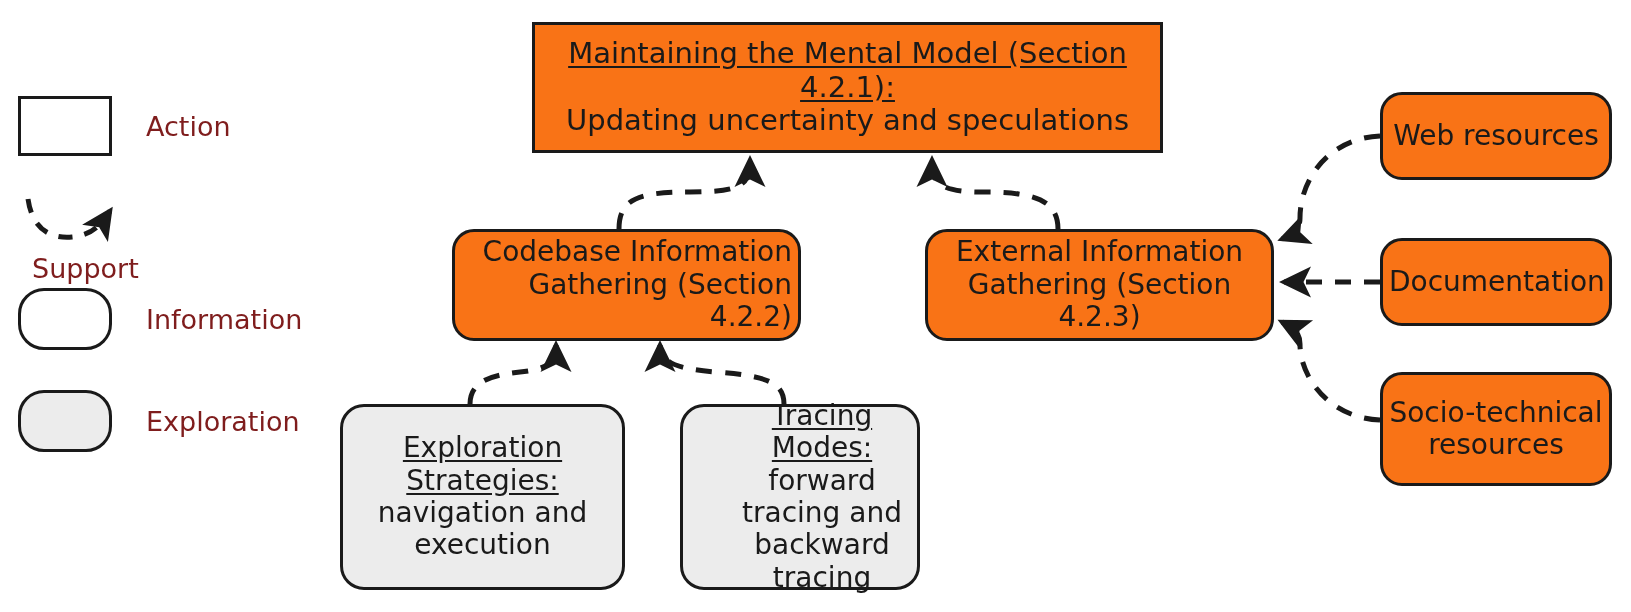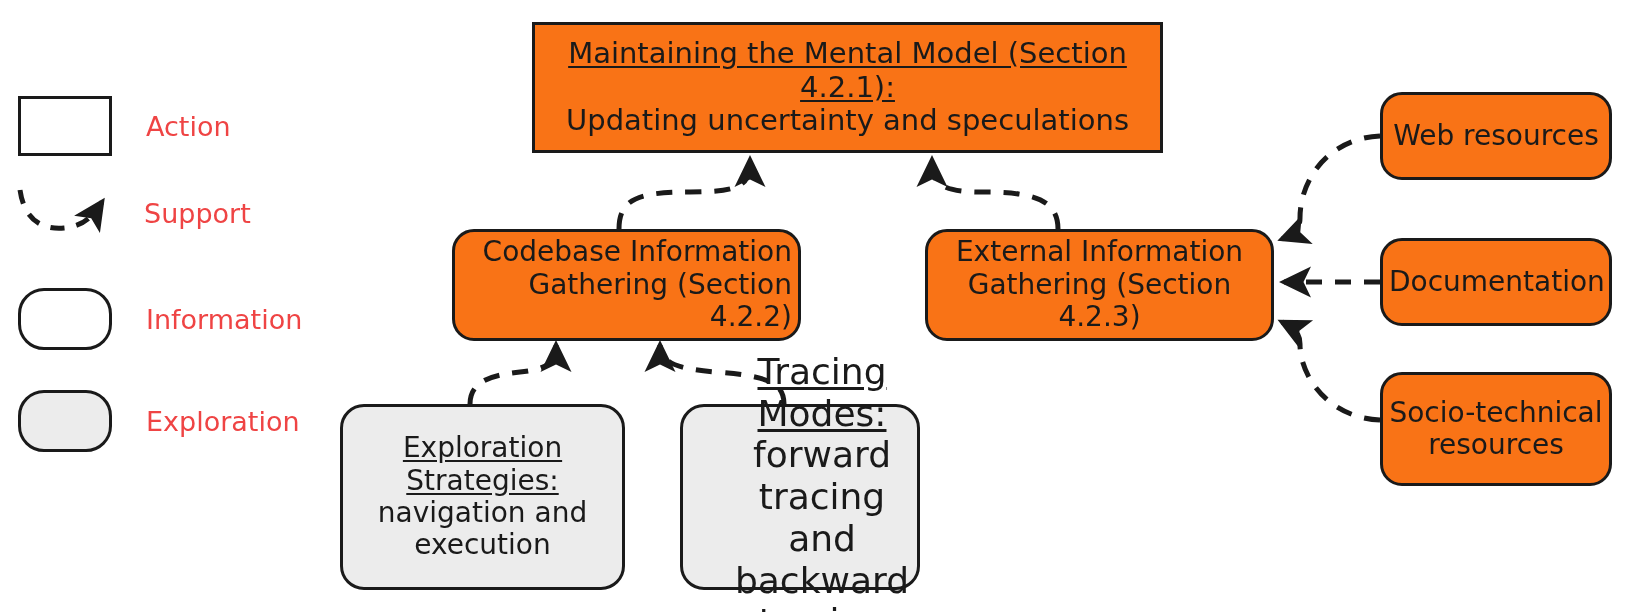--- a/index.html
+++ b/index.html
@@ -71,21 +71,21 @@
   #node-external {
     left: 925px; top: 229px; width: 349px; height: 112px;
     font-size: 28px;
   }
   #node-exploration {
     left: 340px; top: 404px; width: 285px; height: 186px;
     font-size: 28px;
   }
   #node-tracing {
     left: 680px; top: 404px; width: 240px; height: 186px;
-    font-size: 36px;
+    font-size: 28px;
     padding-left: 44px;
   }
   #node-web {
     left: 1380px; top: 92px; width: 232px; height: 88px;
     font-size: 28px;
   }
   #node-documentation {
     left: 1380px; top: 238px; width: 232px; height: 88px;
     font-size: 28px;
   }
@@ -96,33 +96,33 @@
 
   
   #legend { position: absolute; left: 0; top: 0; width: 330px; height: 612px; z-index: 3; }
   .legend-row {
     position: absolute;
     display: flex;
     align-items: center;
   }
   .legend-label {
     font-size: 27px;
-    color: #ef4444;
+    color: #7f1d1d;
     white-space: nowrap;
   }
   .swatch {
     box-sizing: border-box;
     border: 3px solid #1a1a1a;
     background: #ffffff;
   }
   #legend-action   { left: 18px; top: 96px; }
   #legend-action .swatch { width: 94px; height: 60px; border-radius: 0; }
   #legend-action .legend-label { margin-left: 34px; }
 
-  #legend-support  { left: 10px; top: 182px; }
+  #legend-support  { left: 10px; top: 191px; flex-direction: column; }
   #legend-support .legend-label { margin-left: 22px; }
 
   #legend-information { left: 18px; top: 288px; }
   #legend-information .swatch { width: 94px; height: 62px; border-radius: 26px; }
   #legend-information .legend-label { margin-left: 34px; }
 
   #legend-approaches { left: 18px; top: 390px; }
   #legend-approaches .swatch { width: 94px; height: 62px; border-radius: 26px; background: #ececec; }
   #legend-approaches .legend-label { margin-left: 34px; }
 </style>

